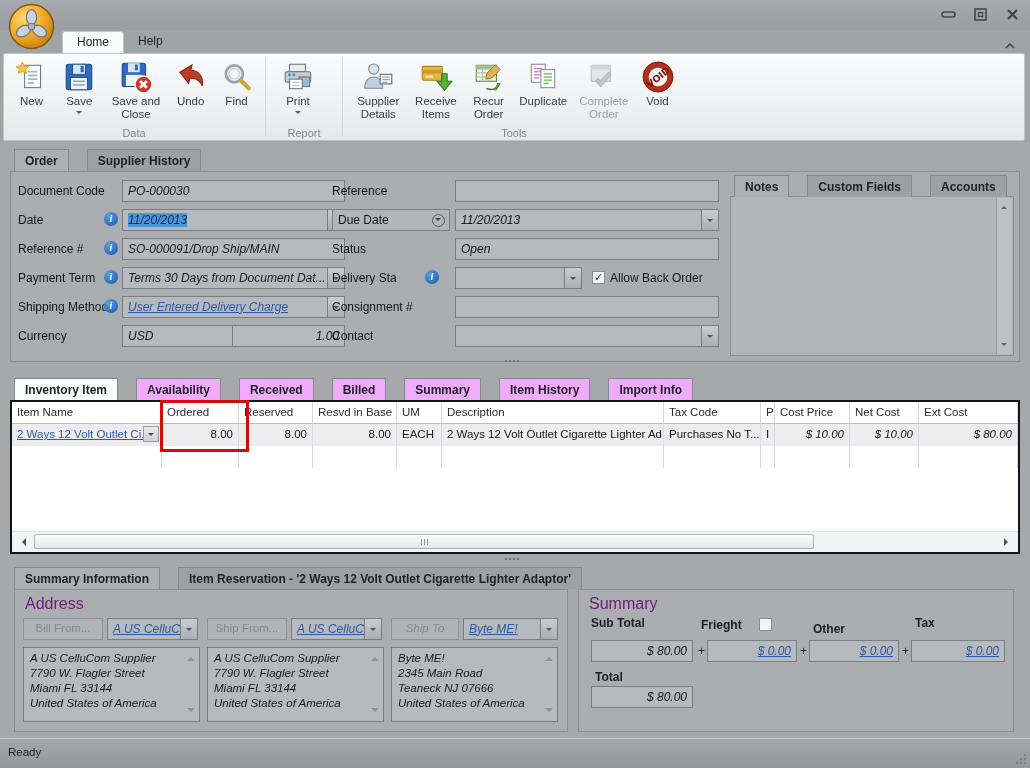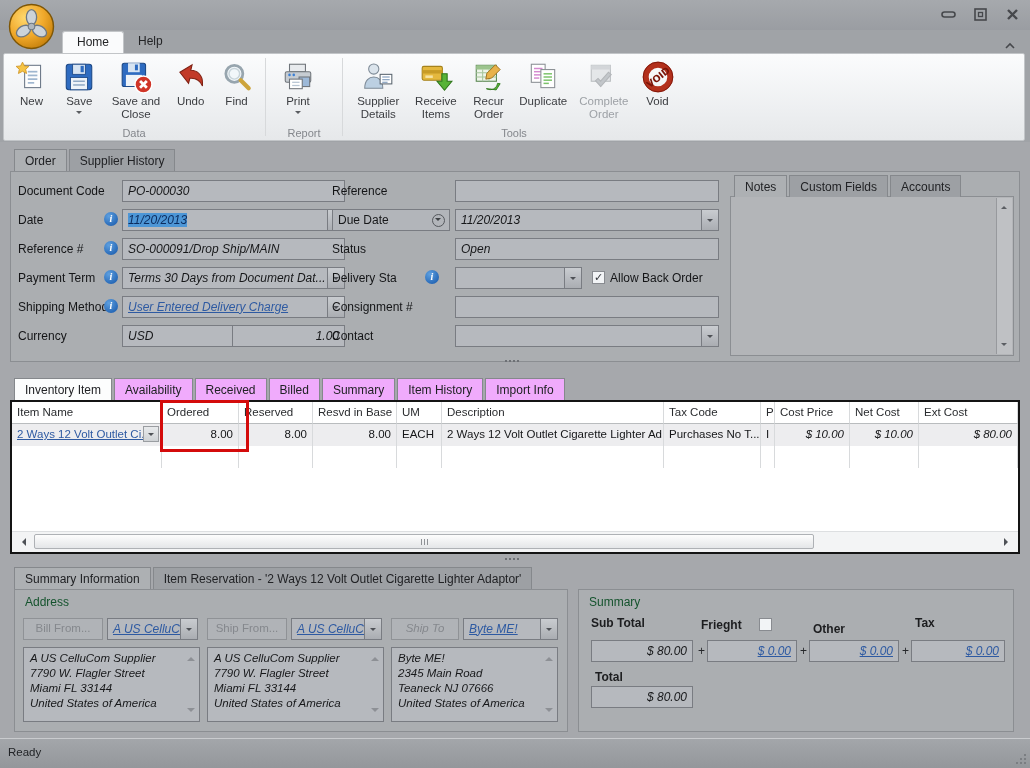--- a/index.html
+++ b/index.html
@@ -21,21 +21,21 @@
   .rgroup{position:relative;display:flex;align-items:flex-start;padding:3px 4px 16px 4px;}
   .rgroup-label{position:absolute;bottom:1px;left:0;right:0;text-align:center;font-size:11px;color:#84878c;}
   .rsep{width:1px;background:#d7d9db;margin:4px 1px;}
   .rbtn{display:flex;flex-direction:column;align-items:center;padding:3px 2px 0 2px;cursor:default;}
   .rbtn .ic{width:34px;height:34px;flex:none;}
   .rbtn .lbl{font-size:11.5px;line-height:13px;text-align:center;color:#3b3d41;margin-top:1px;white-space:pre-line;}
   .rbtn.disabled .lbl{color:#9da1a6;}
   .caret{width:0;height:0;border:3.5px solid transparent;border-top-color:#5a5d61;margin-top:3px;}
   
   .content{position:absolute;left:0;top:142px;width:1030px;height:596px;background:#a6a8ac;}
-  .gtabrow{position:absolute;display:flex;gap:2px;z-index:4;}
+  .gtabrow{position:absolute;display:flex;gap:18px;z-index:4;font-weight:bold;}
   .gtab{padding:4px 10px 3px 10px;font-size:12px;color:#212225;background:#9da0a4;border:1px solid #85888c;border-bottom:none;white-space:nowrap;}
   .gtab.active{background:#adb0b3;position:relative;}
   .wtab{background:#f0abfc;}
   .wtab.active{background:#fcfdfd;}
   .panel{position:absolute;background:#abaeb1;border:1px solid #8b8e92;box-sizing:border-box;}
   .flabel{position:absolute;font-size:12px;color:#141517;white-space:nowrap;}
   .field{position:absolute;height:22px;background:#b6b9be;border:1px solid #797c82;box-sizing:border-box;font-size:12px;font-style:italic;color:#17181a;padding:2.5px 5px;overflow:hidden;white-space:nowrap;}
   .field .sel{background:#4d96d6;color:#0c2c5e;}
   .dd{position:absolute;width:18px;height:22px;background:linear-gradient(#c9ccd0,#aaadb2);border:1px solid #797c82;box-sizing:border-box;}
   .dd::after{content:"";position:absolute;left:5px;top:9px;border:3.5px solid transparent;border-top-color:#4e5156;}
@@ -61,21 +61,21 @@
   .cell-dd{float:right;width:16px;height:16px;margin:-2px -3px 0 0;background:linear-gradient(#e8eaec,#cfd2d5);border:1px solid #9a9da1;box-sizing:border-box;position:relative;}
   .cell-dd::after{content:"";position:absolute;left:4px;top:6px;border:3px solid transparent;border-top-color:#4e5156;}
   .redbox{position:absolute;left:148px;top:-2px;width:83px;height:46px;border:3px solid #d40b0b;z-index:8;pointer-events:none;}
   .hscroll{position:absolute;left:0;right:0;bottom:0;height:20px;background:#f3f4f5;border-top:1px solid #dddfe1;}
   .harrow{position:absolute;top:6px;width:0;height:0;border:4px solid transparent;}
   .harrow.left{left:6px;border-right-color:#4e5156;}
   .harrow.right{right:6px;border-left-color:#4e5156;}
   .hthumb{position:absolute;left:22px;top:2px;width:780px;height:15px;background:linear-gradient(#fdfdfd,#e4e6e8);border:1px solid #aeb1b5;border-radius:2px;box-sizing:border-box;}
   .hthumb::after{content:"";position:absolute;left:50%;top:4px;width:1px;height:6px;background:#8f9296;box-shadow:-3px 0 0 #8f9296,3px 0 0 #8f9296;}
   
-  .grouplabel{position:absolute;font-size:12px;color:#14532d;}
+  .grouplabel{position:absolute;font-size:16px;color:#701a75;}
   .btnbox{position:absolute;height:22px;background:#b0b3b7;border:1px solid #8f9296;box-sizing:border-box;font-size:11.5px;color:#85888d;padding:3px 6px;text-align:center;white-space:nowrap;overflow:hidden;}
   .addrbox{position:absolute;height:75px;background:#b6b9be;border:1px solid #797c82;box-sizing:border-box;font-size:11.5px;font-style:italic;color:#17181a;line-height:15px;padding:3px 14px 3px 6px;white-space:pre-line;overflow:hidden;}
   .tinyarrow{position:absolute;width:0;height:0;border:4px solid transparent;}
   .money{font-style:italic;text-align:right;}
   .slabel{font-weight:bold;font-size:12px;color:#1c1d1f;position:absolute;}
   .plus{position:absolute;font-size:12px;color:#26282b;}
   
   .statusbar{position:absolute;left:0;bottom:0;width:100%;height:30px;background:linear-gradient(#a3a6aa,#94979b);border-top:1px solid #c9cbce;box-sizing:border-box;}
   .grip{position:absolute;right:3px;bottom:3px;width:12px;height:12px;}
   .grip::after{content:"";position:absolute;left:0;top:0;width:2px;height:2px;background:transparent;box-shadow:9px 1px 0 #7b7e82,9px 5px 0 #7b7e82,5px 5px 0 #7b7e82,9px 9px 0 #7b7e82,5px 9px 0 #7b7e82,1px 9px 0 #7b7e82;}

